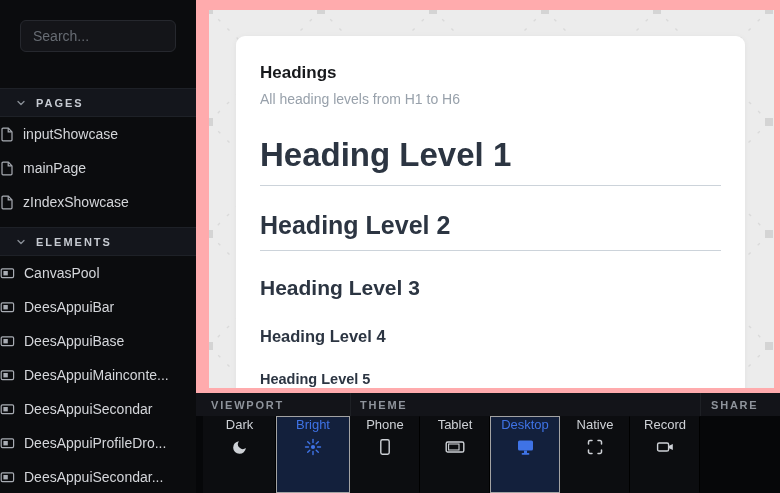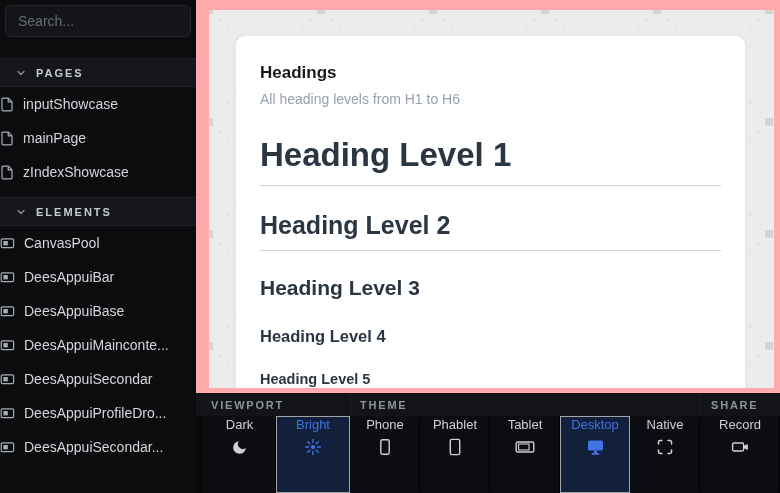--- a/index.html
+++ b/index.html
@@ -3,21 +3,21 @@
 <meta charset="utf-8">
 <style>
   * { margin:0; padding:0; box-sizing:border-box; }
   html,body { width:780px; height:493px; overflow:hidden; background:#0b0c0e;
               font-family:"Liberation Sans", sans-serif; }
   .app { position:relative; width:780px; height:493px; }
 
   
   .sidebar { position:absolute; left:0; top:0; width:196px; height:493px;
              background:#0b0c0e; overflow:hidden; }
-  .search-wrap { padding:5px; }
+  .search-wrap { padding:20px; }
   .search-input { width:100%; height:32px; background:#141519; border:1px solid #26282e;
                   border-radius:6px; color:#c9ccd1; font-size:14px; padding:0 12px;
                   font-family:"Liberation Sans", sans-serif; outline:none; }
   .search-input::placeholder { color:#676c73; }
   .sb-header { height:29px; display:flex; align-items:center; gap:10px; padding-left:16px;
                background:#14161c; border-top:1px solid #1e2127; border-bottom:1px solid #1e2127;
                margin-top:8px; }
   .sb-header:first-child, .sb-header.first { margin-top:16px;align-items:center; }
   .sb-header-label { font-size:11px; font-weight:700; letter-spacing:2px; color:#c6cad1; }
   .sb-chevron { display:flex; color:#8a8f97; }
@@ -258,28 +258,20 @@
           </div>
           <div class="tb-btn">
             <span class="tb-btn-label">Phone</span>
             <span class="tb-btn-icon">
               <svg width="18" height="18" viewBox="0 0 18 18">
                 <rect x="4.8" y="1.8" width="8.4" height="14.4" rx="1.6" fill="none" stroke="currentColor" stroke-width="1.4"></rect>
               </svg>
             </span>
           </div>
           <div class="tb-btn">
-            <span class="tb-btn-label">Phablet</span>
-            <span class="tb-btn-icon">
-              <svg width="18" height="18" viewBox="0 0 18 18">
-                <rect x="4.3" y="1.4" width="9.4" height="15.2" rx="1.6" fill="none" stroke="currentColor" stroke-width="1.4"></rect>
-              </svg>
-            </span>
-          </div>
-          <div class="tb-btn">
             <span class="tb-btn-label">Tablet</span>
             <span class="tb-btn-icon">
               <svg width="20" height="18" viewBox="0 0 20 18">
                 <rect x="1.2" y="4" width="17.6" height="10" rx="1.6" fill="none" stroke="currentColor" stroke-width="1.4"></rect>
                 <rect x="3.6" y="6" width="10.4" height="6" fill="none" stroke="currentColor" stroke-width="1.1"></rect>
               </svg>
             </span>
           </div>
           <div class="tb-btn selected">
             <span class="tb-btn-label">Desktop</span>

